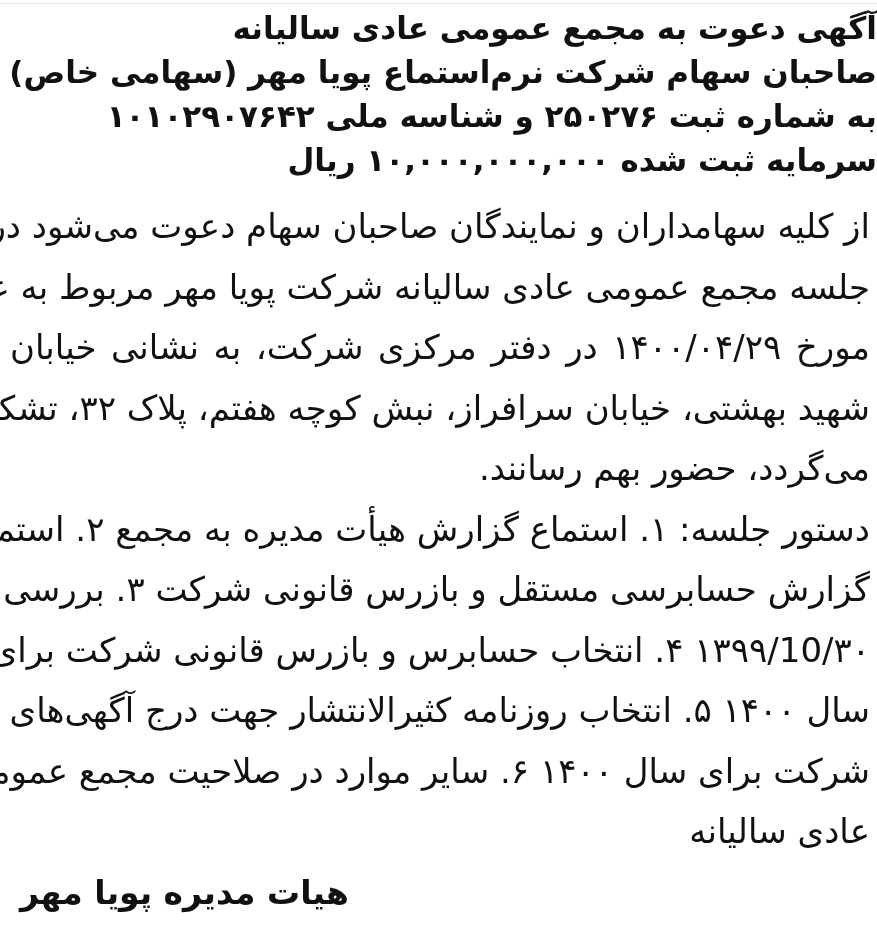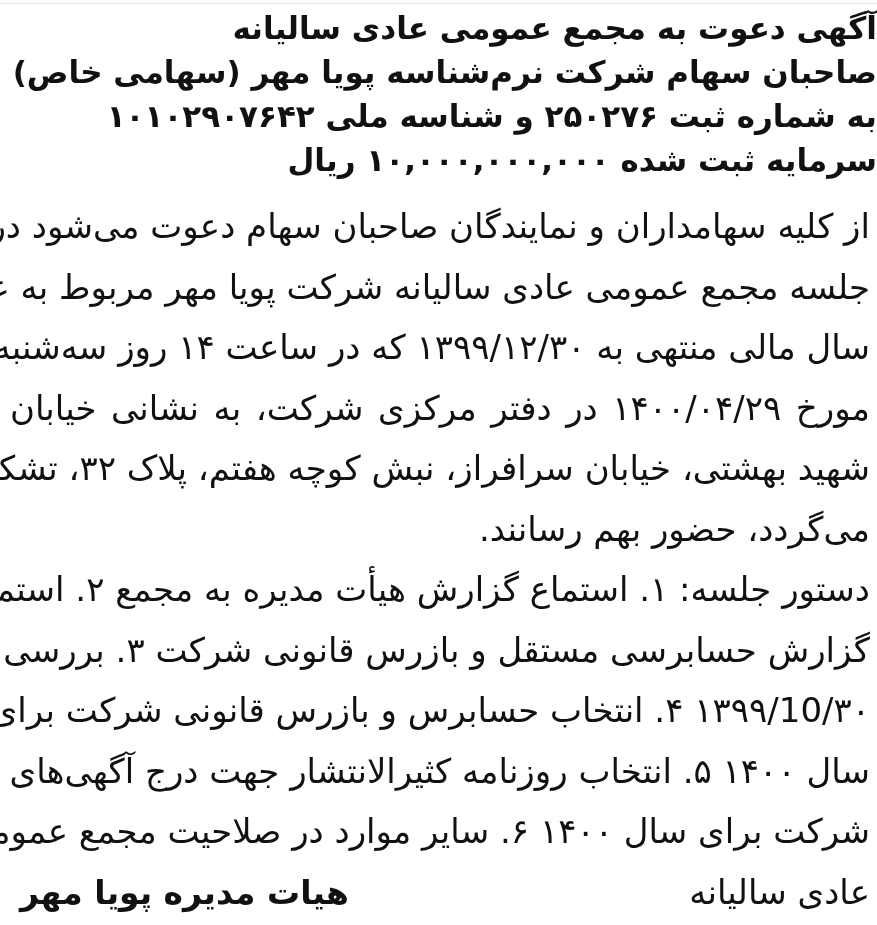--- a/index.html
+++ b/index.html
@@ -73,29 +73,28 @@
       margin-left: 10px;
     }
   </style>
 </head>
 <body>
 
 <div class="top-rule"></div>
 
 <div class="header">
   <span class="header-line">آگهی دعوت به مجمع عمومی عادی سالیانه</span>
-  <span class="header-line">صاحبان سهام شرکت نرم‌شناسه پویا مهر (سهامی خاص)</span>
+  <span class="header-line">صاحبان سهام شرکت نرم‌استماع پویا مهر (سهامی خاص)</span>
   <span class="header-line">به شماره ثبت ۲۵۰۲۷۶ و شناسه ملی ۱۰۱۰۲۹۰۷۶۴۲</span>
   <span class="header-line">سرمایه ثبت شده ۱۰,۰۰۰,۰۰۰,۰۰۰ ریال</span>
 </div>
 
 <div class="body-text">
   <span class="line">از کلیه سهامداران و نمایندگان صاحبان سهام دعوت می‌شود در</span>
   <span class="line">جلسه مجمع عمومی عادی سالیانه شرکت پویا مهر مربوط به عملکرد</span>
-  <span class="line">سال مالی منتهی به ۱۳۹۹/۱۲/۳۰ که در ساعت ۱۴ روز سه‌شنبه</span>
   <span class="line">مورخ ۱۴۰۰/۰۴/۲۹ در دفتر مرکزی شرکت، به نشانی خیابان</span>
   <span class="line">شهید بهشتی، خیابان سرافراز، نبش کوچه هفتم، پلاک ۳۲، تشکیل</span>
   <span class="line last">می‌گردد، حضور بهم رسانند.</span>
 
   <span class="line"><span class="agenda-label">دستور جلسه:</span><span> ۱. استماع گزارش هیأت مدیره به مجمع ۲. استماع</span></span>
   <span class="line">گزارش حسابرسی مستقل و بازرس قانونی شرکت ۳. بررسی</span>
   <span class="line">۱۳۹۹/10/۳۰ ۴. انتخاب حسابرس و بازرس قانونی شرکت برای</span>
   <span class="line">سال ۱۴۰۰ ۵. انتخاب روزنامه کثیرالانتشار جهت درج آگهی‌های</span>
   <span class="line">شرکت برای سال ۱۴۰۰ ۶. سایر موارد در صلاحیت مجمع عمومی</span>
   <span class="line last">عادی سالیانه</span>

